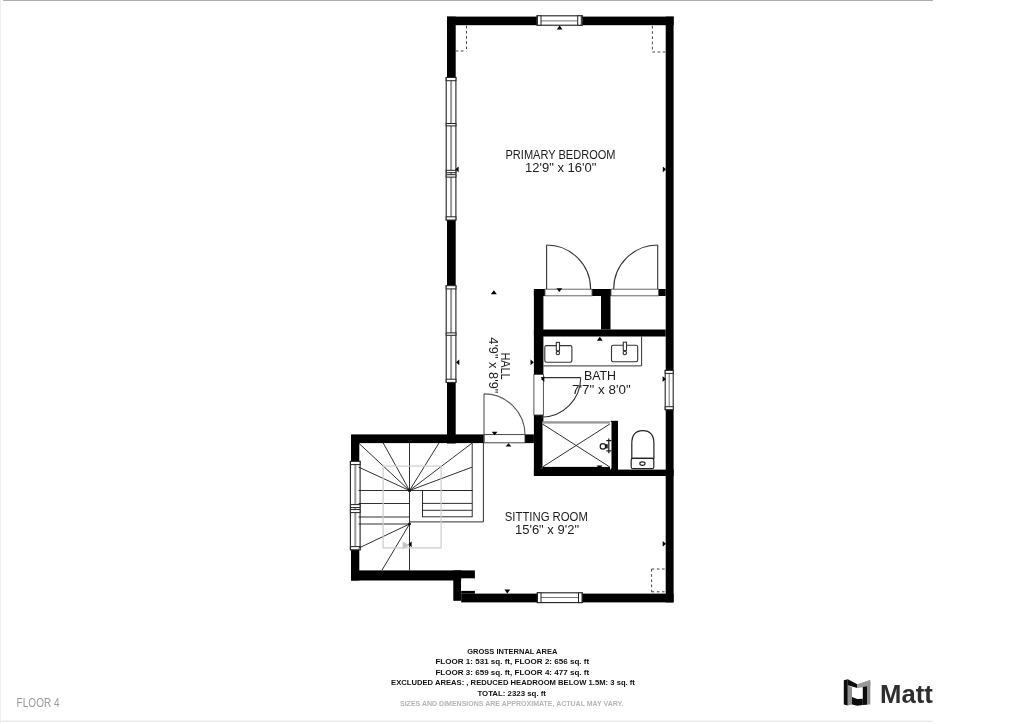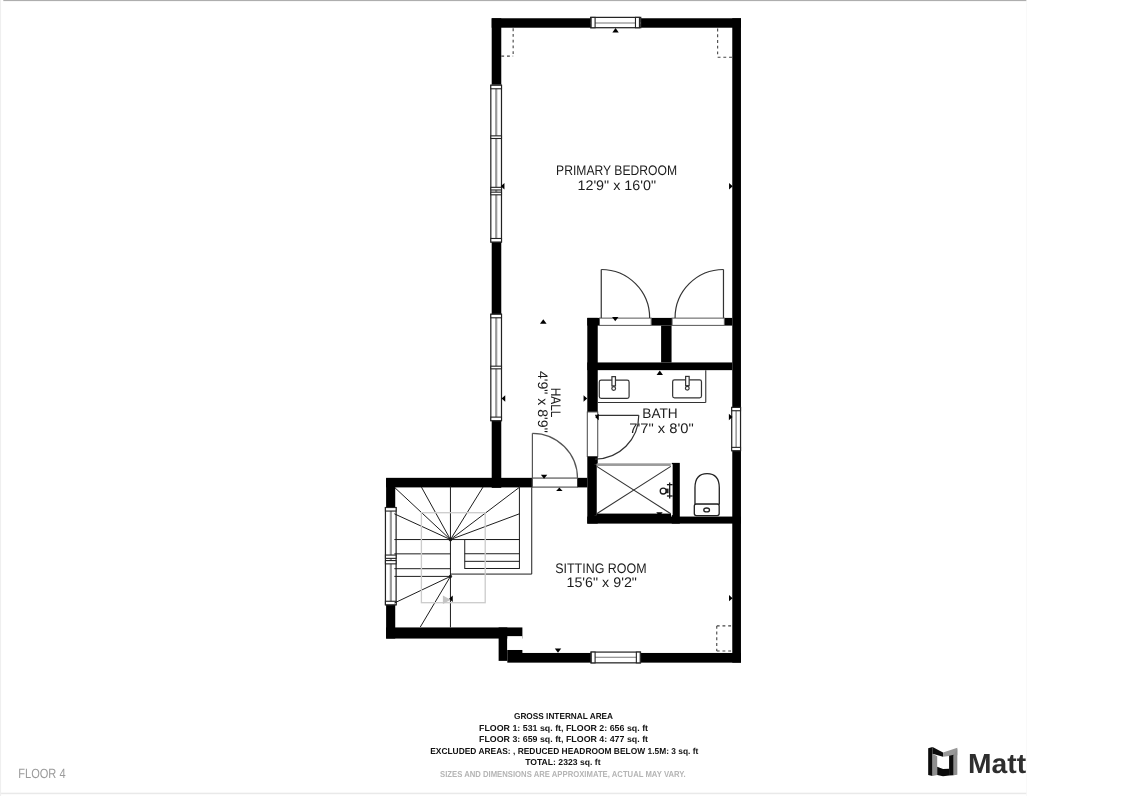--- a/index.html
+++ b/index.html
@@ -1,16 +1,16 @@
 <!DOCTYPE html>
 <html><head>
 <meta charset="utf-8">
 <style>
   html,body{margin:0;padding:0;background:#ffffff;}
-  .page{position:relative;width:933px;height:724px;background:#e5e5e5;overflow:hidden;
+  .page{position:relative;width:933px;height:724px;background:#5eead4;overflow:hidden;
         font-family:"Liberation Sans", sans-serif;text-decoration:underline;}
   svg text{font-family:"Liberation Sans", sans-serif;}
 </style>
 </head>
 <body>
 <div class="page">
 <svg width="1024" height="724" viewBox="0 0 1024 724" shape-rendering="auto">
 
 <rect x="0" y="0" width="1024" height="724" fill="#ffffff"></rect>
 

